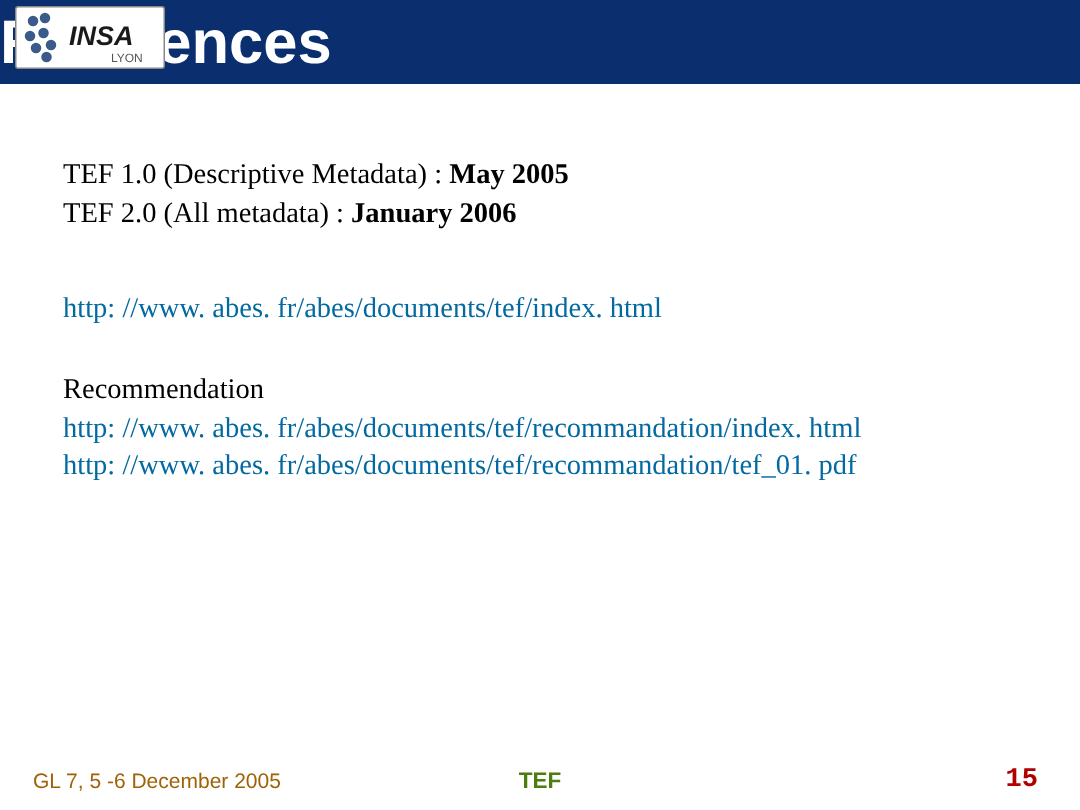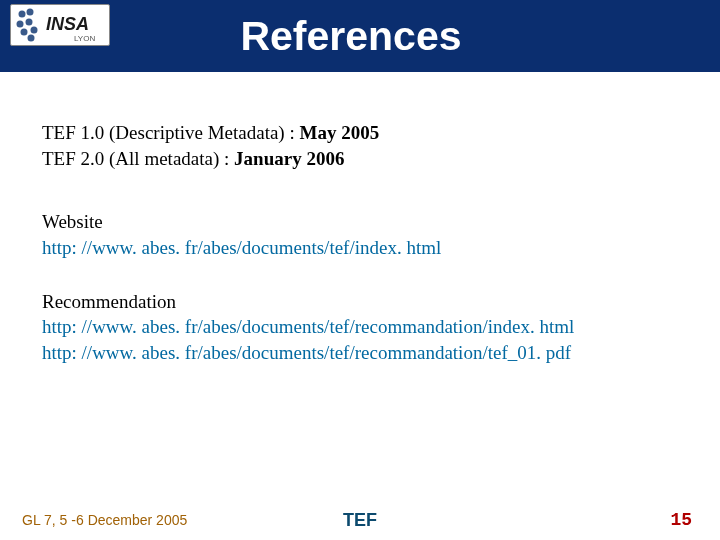--- a/index.html
+++ b/index.html
@@ -6,25 +6,25 @@
   body {
     width: 720px;
     height: 540px;
     font-family: "Times New Roman", Times, serif;
     background: #ffffff;
     position: relative;
     overflow: hidden;
   }
   .header-bar {
     width: 100%;
-    height: 72px;
+    height: 56px;
     background: #0b2e6f;
     display: flex;
     align-items: center;
-    justify-content: center;
+    justify-content: flex-start;
     padding: 0 18px 0 0;
   }
   .logo-box {
     position: absolute;
     top: 4px;
     left: 10px;
     width: 100px;
     height: 42px;
     background: #ffffff;
     border: 1px solid #888;
@@ -76,22 +76,22 @@
     align-items: center;
     justify-content: space-between;
     padding: 0 28px 0 22px;
   }
   .footer .left {
     color: #a16207;
     font-size: 14px;
     font-family: Arial, Helvetica, sans-serif;
   }
   .footer .center {
-    color: #0c4a6e;
-    font-size: 18px;
+    color: #4d7c0f;
+    font-size: 15px;
     font-weight: bold;
     font-family: Arial, Helvetica, sans-serif;
     position: absolute;
     left: 50%;
     transform: translateX(-50%);
   }
   .footer .right {
     color: #b00000;
     font-size: 18px;
     font-weight: bold;
@@ -118,21 +118,20 @@
   <div class="title">References</div>
 </div>
 
 <div class="content">
   <div class="timeline">
     <p><span>TEF 1.0 (Descriptive Metadata) : </span><span class="strong">May 2005</span></p>
     <p><span>TEF 2.0 (All metadata) : </span><span class="strong">January 2006</span></p>
   </div>
 
   <div class="section">
-    <p class="section-heading">Website</p>
     <p class="link">http: //www. abes. fr/abes/documents/tef/index. html</p>
   </div>
 
   <div class="section">
     <p class="section-heading">Recommendation</p>
     <p class="link">http: //www. abes. fr/abes/documents/tef/recommandation/index. html</p>
     <p class="link">http: //www. abes. fr/abes/documents/tef/recommandation/tef_01. pdf</p>
   </div>
 </div>
 

